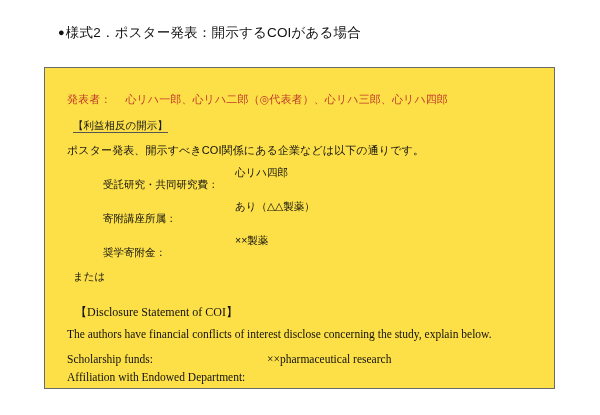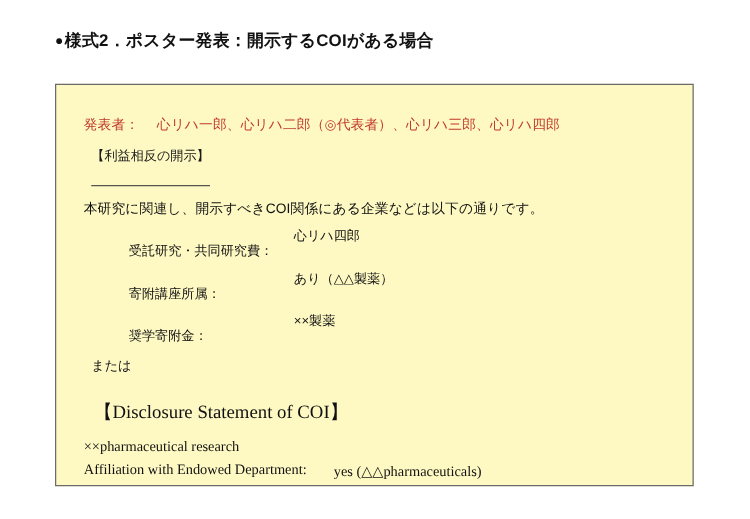--- a/index.html
+++ b/index.html
@@ -12,44 +12,44 @@
     background: #ffffff;
     font-family: "Liberation Sans", "DejaVu Sans", sans-serif;
     color: #1a1a1a;
     overflow: hidden;
     position: relative;
   }
 
   
   .slide-heading {
     position: absolute;
-    left: 44px;
+    left: 58px;
     top: 24px;
     font-size: 13.5px;
-    font-weight: bold;
+    font-weight: normal;
     letter-spacing: 0.2px;
     white-space: nowrap;
     color: #111111;
   }
   .slide-heading .bullet-mark {
     font-size: 11px;
     vertical-align: 1px;
     margin-right: 1px;
   }
 
   
   .coi-box {
     position: absolute;
     left: 44px;
     top: 67px;
     width: 511px;
     height: 322px;
     border: 1.3px solid #6b6b6b;
     box-sizing: border-box;
-    background: #fef9c3;
+    background: #fde047;
   }
 
   .box-inner {
     position: relative;
     padding: 24px 16px 0 22px;
   }
 
   
   .presenter-line {
     color: #c0392b;
@@ -60,21 +60,21 @@
   }
   .presenter-label { margin-right: 14px; }
 
   
   .jp-section-title {
     font-size: 10.5px;
     color: #1a1a1a;
     margin: 0 0 6px 6px;
     display: inline-block;
     border-bottom: 1px solid #555555;
-    padding-bottom: 16px;
+    padding-bottom: 0px;
     line-height: 1.25;
   }
   .jp-lead {
     font-size: 11px;
     color: #111111;
     margin: 4px 0 8px 0;
     white-space: nowrap;
     letter-spacing: 0.1px;
   }
 
@@ -99,21 +99,21 @@
     color: #111111;
     margin: 10px 0 0 6px;
   }
 
   
   .en-block {
     font-family: "Liberation Serif", "DejaVu Serif", serif;
     margin-top: 20px;
   }
   .en-section-title {
-    font-size: 15px;
+    font-size: 12px;
     color: #111111;
     margin: 12px 0 7px 8px;
     white-space: nowrap;
   }
   .en-lead {
     font-size: 11.5px;
     color: #111111;
     margin: 0 0 7px 0;
     white-space: nowrap;
   }
@@ -141,48 +141,49 @@
 
 <div class="coi-box">
   <div class="box-inner">
 
     <div class="presenter-line" style="color: rgb(192, 57, 43);">
       <span class="presenter-label">発表者：</span><span>心リハ一郎、心リハ二郎（◎代表者）、心リハ三郎、心リハ四郎</span>
     </div>
 
     <div>
       <div class="jp-section-title">【利益相反の開示】</div>
-      <div class="jp-lead">本研究に関連し、開示すべきCOI関係にある企業などは以下の通りです。</div>
+      <div class="jp-lead">ポスター発表、開示すべきCOI関係にある企業などは以下の通りです。</div>
       <ul class="jp-items">
         <li>
           <span class="term">受託研究・共同研究費：</span>
           <span class="value">心リハ四郎</span>
         </li>
         <li>
           <span class="term">寄附講座所属：</span>
           <span class="value">あり（△△製薬）</span>
         </li>
         <li>
           <span class="term">奨学寄附金：</span>
           <span class="value">××製薬</span>
         </li>
       </ul>
     </div>
 
     <div class="alt-word">または</div>
 
     <div class="en-block">
       <div class="en-section-title">【Disclosure Statement of COI】</div>
+      <div class="en-lead">The authors have financial conflicts of interest disclose concerning the study, explain below.</div>
       <ul class="en-items">
         <li>
         </li>
         <li>
+          <span class="term">Scholarship funds:</span>
           <span class="value">××pharmaceutical research</span>
         </li>
         <li>
           <span class="term">Affiliation with Endowed Department:</span>
-          <span class="value">yes (△△pharmaceuticals)</span>
         </li>
       </ul>
     </div>
 
   </div>
 </div>
 
 </body></html>

